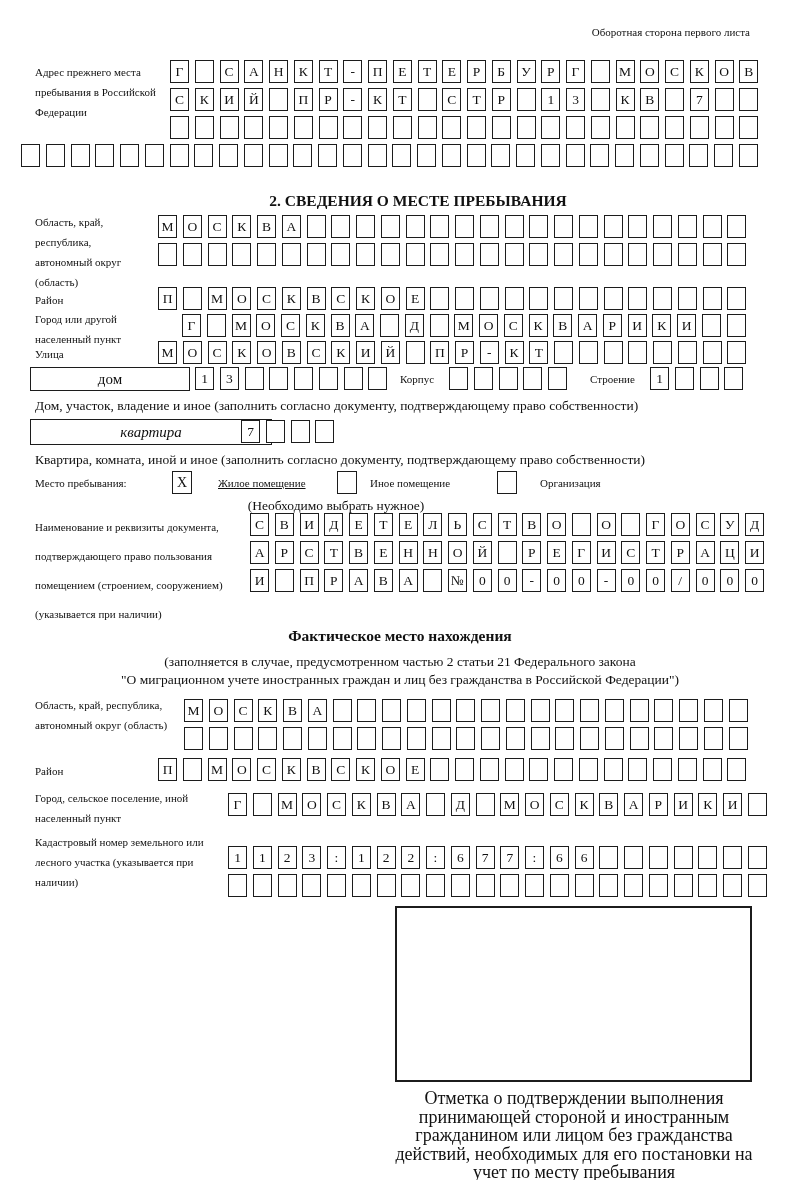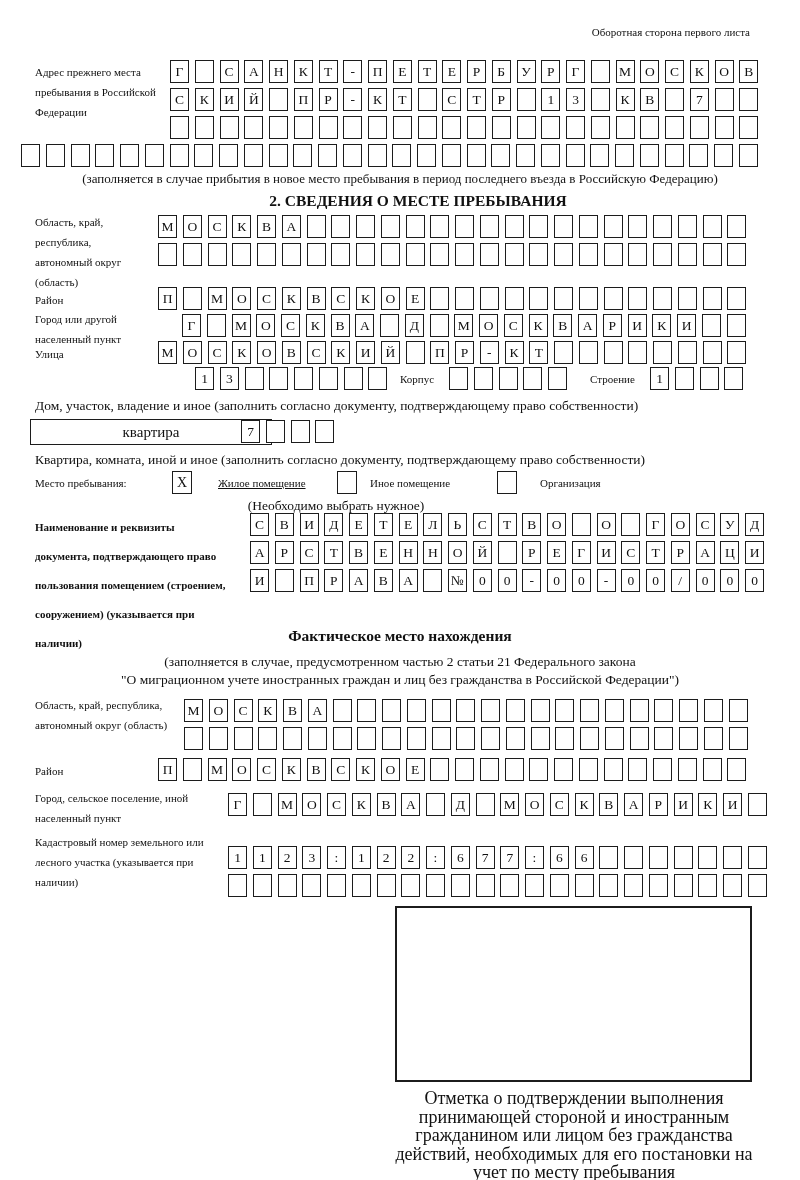--- a/index.html
+++ b/index.html
@@ -130,21 +130,20 @@
       <span class="cell"></span>
       <span class="cell"></span>
       <span class="cell"></span>
       <span class="cell"></span>
       <span class="cell"></span>
       <span class="cell"></span>
       <span class="cell"></span>
       <span class="cell"></span>
       <span class="cell"></span>
     </div>
-  <div class="small center" style="top:170px;">(заполняется в случае прибытия в новое место пребывания в период последнего въезда в Российскую Федерацию)</div>
 
   <div class="heading" style="top:192px;padding-left:18px;">2. СВЕДЕНИЯ О МЕСТЕ ПРЕБЫВАНИЯ</div>
 
   <div class="lbl" style="left:35px;top:212px;width:112px;">Область, край, республика, автономный округ (область)</div>
   <div class="cellrow" style="left:158px;top:215px;">
       <span class="cell">М</span>
       <span class="cell">О</span>
       <span class="cell">С</span>
       <span class="cell">К</span>
       <span class="cell">В</span>
@@ -271,20 +270,21 @@
       <span class="cell"></span>
       <span class="cell"></span>
       <span class="cell"></span>
       <span class="cell"></span>
       <span class="cell"></span>
       <span class="cell"></span>
       <span class="cell"></span>
       <span class="cell"></span>
     </div>
 
+  <div class="wbox" style="left:30px;top:367px;width:160px;height:24px;">дом</div>
   <div class="cellrow" style="left:195px;top:367px;">
       <span class="cell">1</span>
       <span class="cell">3</span>
       <span class="cell"></span>
       <span class="cell"></span>
       <span class="cell"></span>
       <span class="cell"></span>
       <span class="cell"></span>
       <span class="cell"></span>
     </div>
@@ -298,39 +298,39 @@
     </div>
   <div class="lbl" style="left:590px;top:369px;">Строение</div>
   <div class="cellrow" style="left:650px;top:367px;">
       <span class="cell">1</span>
       <span class="cell"></span>
       <span class="cell"></span>
       <span class="cell"></span>
     </div>
   <div class="small" style="left:35px;top:397px;font-size:13.5px;">Дом, участок, владение и иное (заполнить согласно документу, подтверждающему право собственности)</div>
 
-  <div class="wbox" style="left:30px;top:419px;width:242px;height:26px;">квартира</div>
+  <div class="wbox" style="left:30px;top:419px;width:242px;height:26px;font-style:italic;">квартира</div>
   <div class="cellrow" style="left:241px;top:420px;">
       <span class="cell">7</span>
       <span class="cell"></span>
       <span class="cell"></span>
       <span class="cell"></span>
     </div>
   <div class="small" style="left:35px;top:451px;font-size:13.5px;">Квартира, комната, иной и иное (заполнить согласно документу, подтверждающему право собственности)</div>
 
   <div class="lbl" style="left:35px;top:473px;">Место пребывания:</div>
   <div class="cbox" style="left:172px;top:471px;">X</div>
   <div class="lbl" style="left:218px;top:473px;text-decoration:underline;">Жилое помещение</div>
   <div class="cbox" style="left:337px;top:471px;"></div>
   <div class="lbl" style="left:370px;top:473px;">Иное помещение</div>
   <div class="cbox" style="left:497px;top:471px;"></div>
   <div class="lbl" style="left:540px;top:473px;">Организация</div>
   <div class="small" style="left:151px;top:497px;width:370px;text-align:center;font-size:13.5px;">(Необходимо выбрать нужное)</div>
 
-  <div class="lbl" style="left:35px;top:513px;width:195px;line-height:29px;font-weight:bold;">Наименование и реквизиты документа, подтверждающего право пользования помещением (строением, сооружением) (указывается при наличии)</div>
+  <div class="lbl" style="left:35px;top:513px;width:195px;line-height:29px;">Наименование и реквизиты документа, подтверждающего право пользования помещением (строением, сооружением) (указывается при наличии)</div>
   <div class="cellrow" style="left:250px;top:513px;">
       <span class="cell">С</span>
       <span class="cell">В</span>
       <span class="cell">И</span>
       <span class="cell">Д</span>
       <span class="cell">Е</span>
       <span class="cell">Т</span>
       <span class="cell">Е</span>
       <span class="cell">Л</span>
       <span class="cell">Ь</span>

